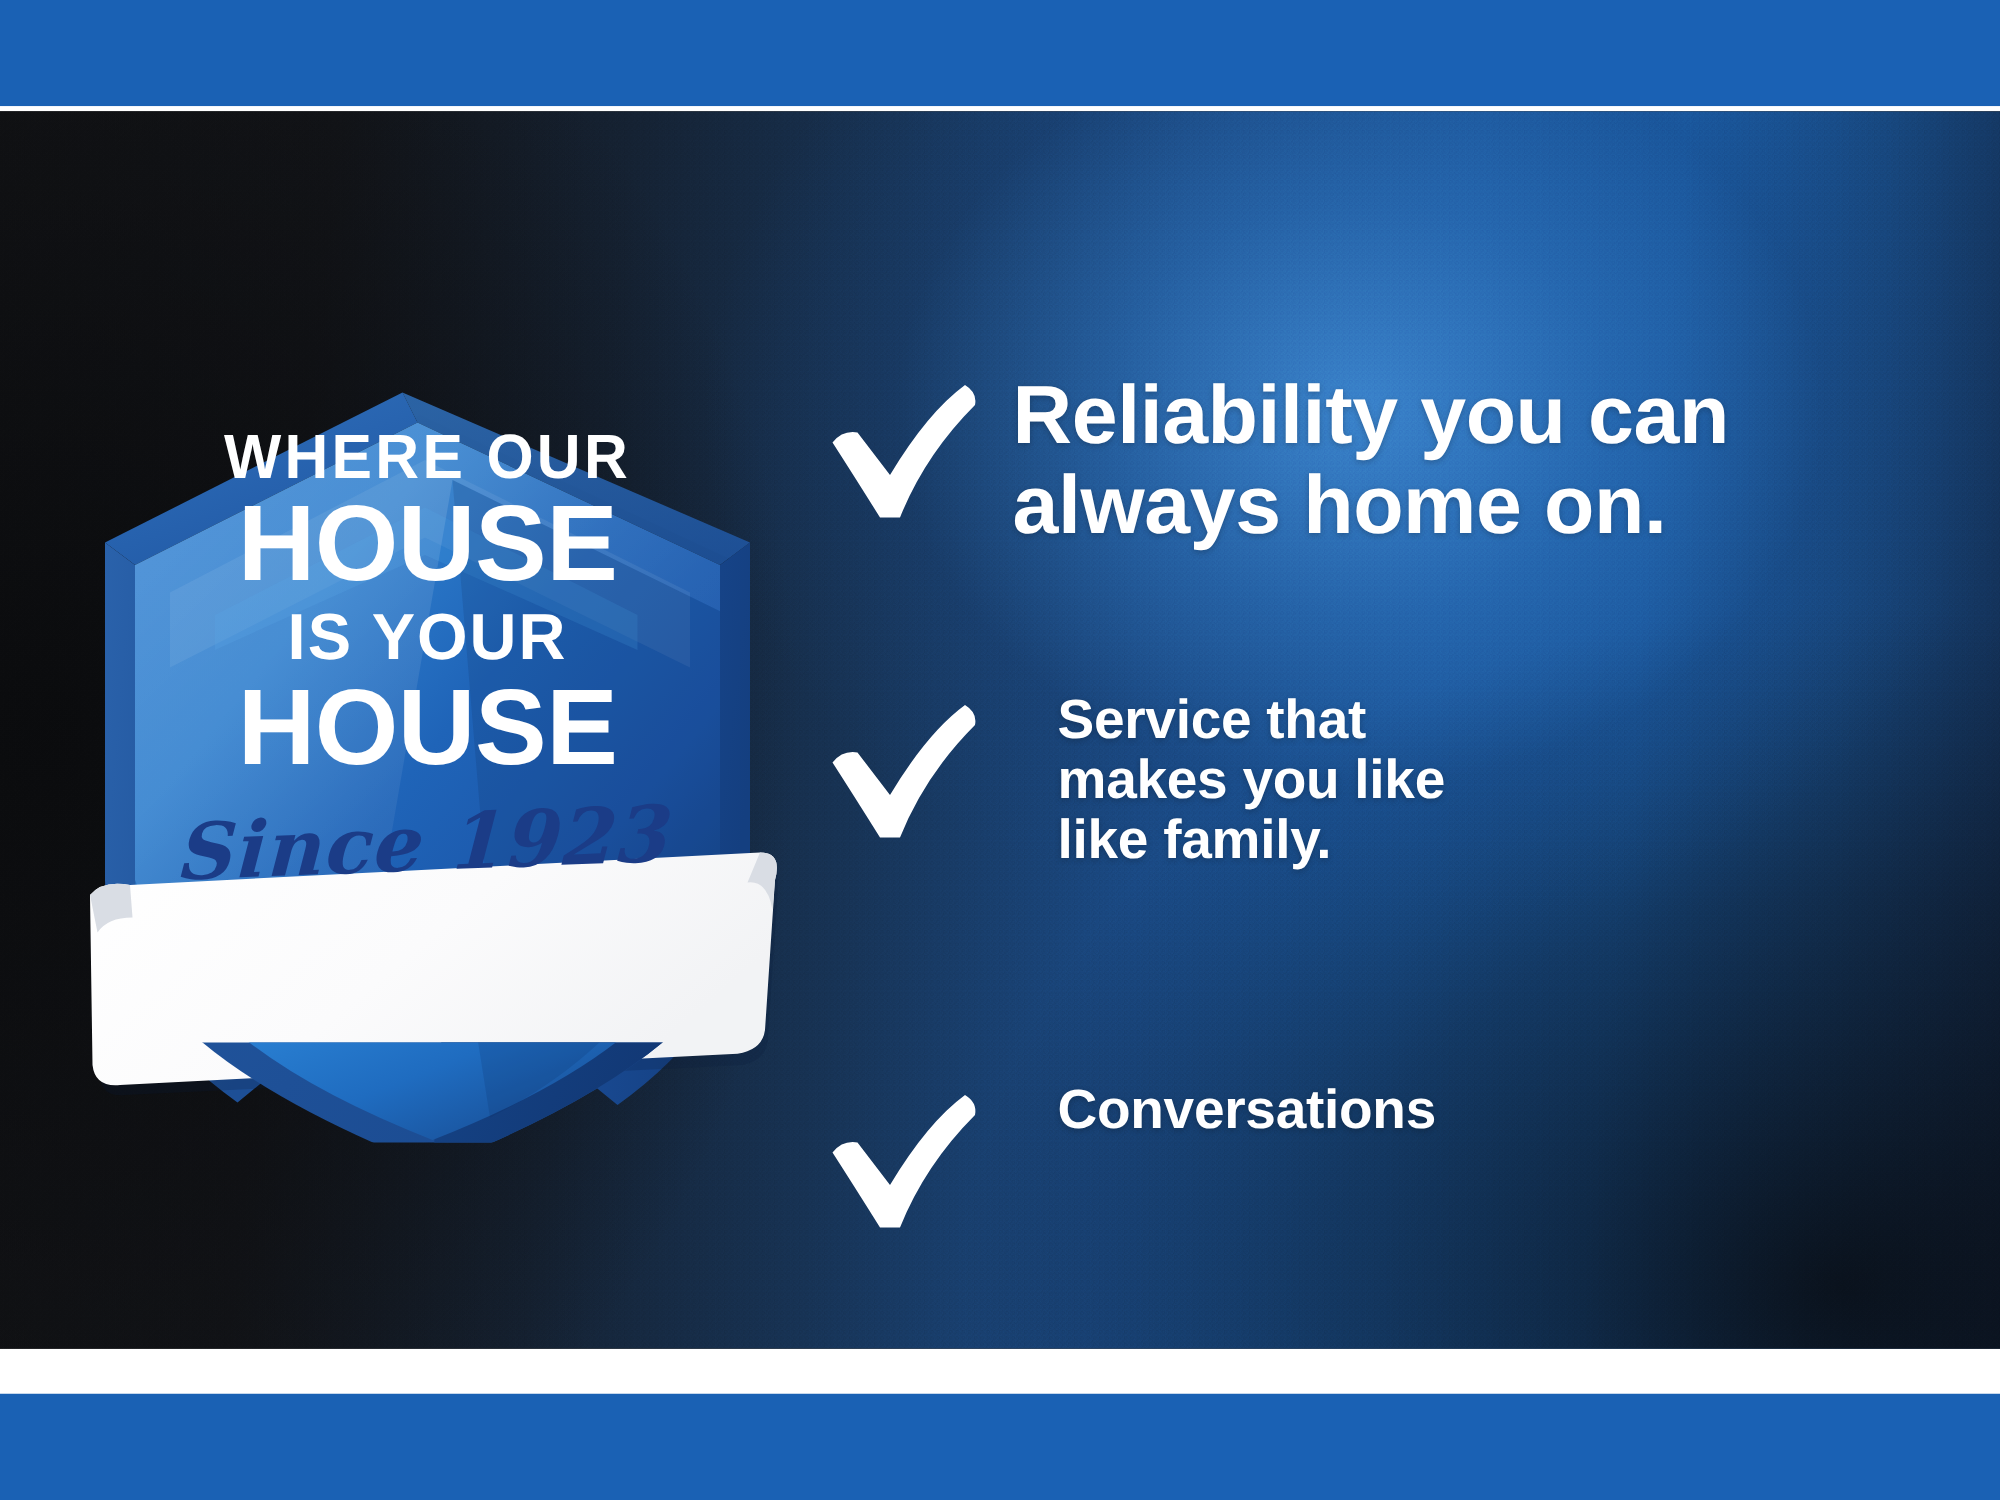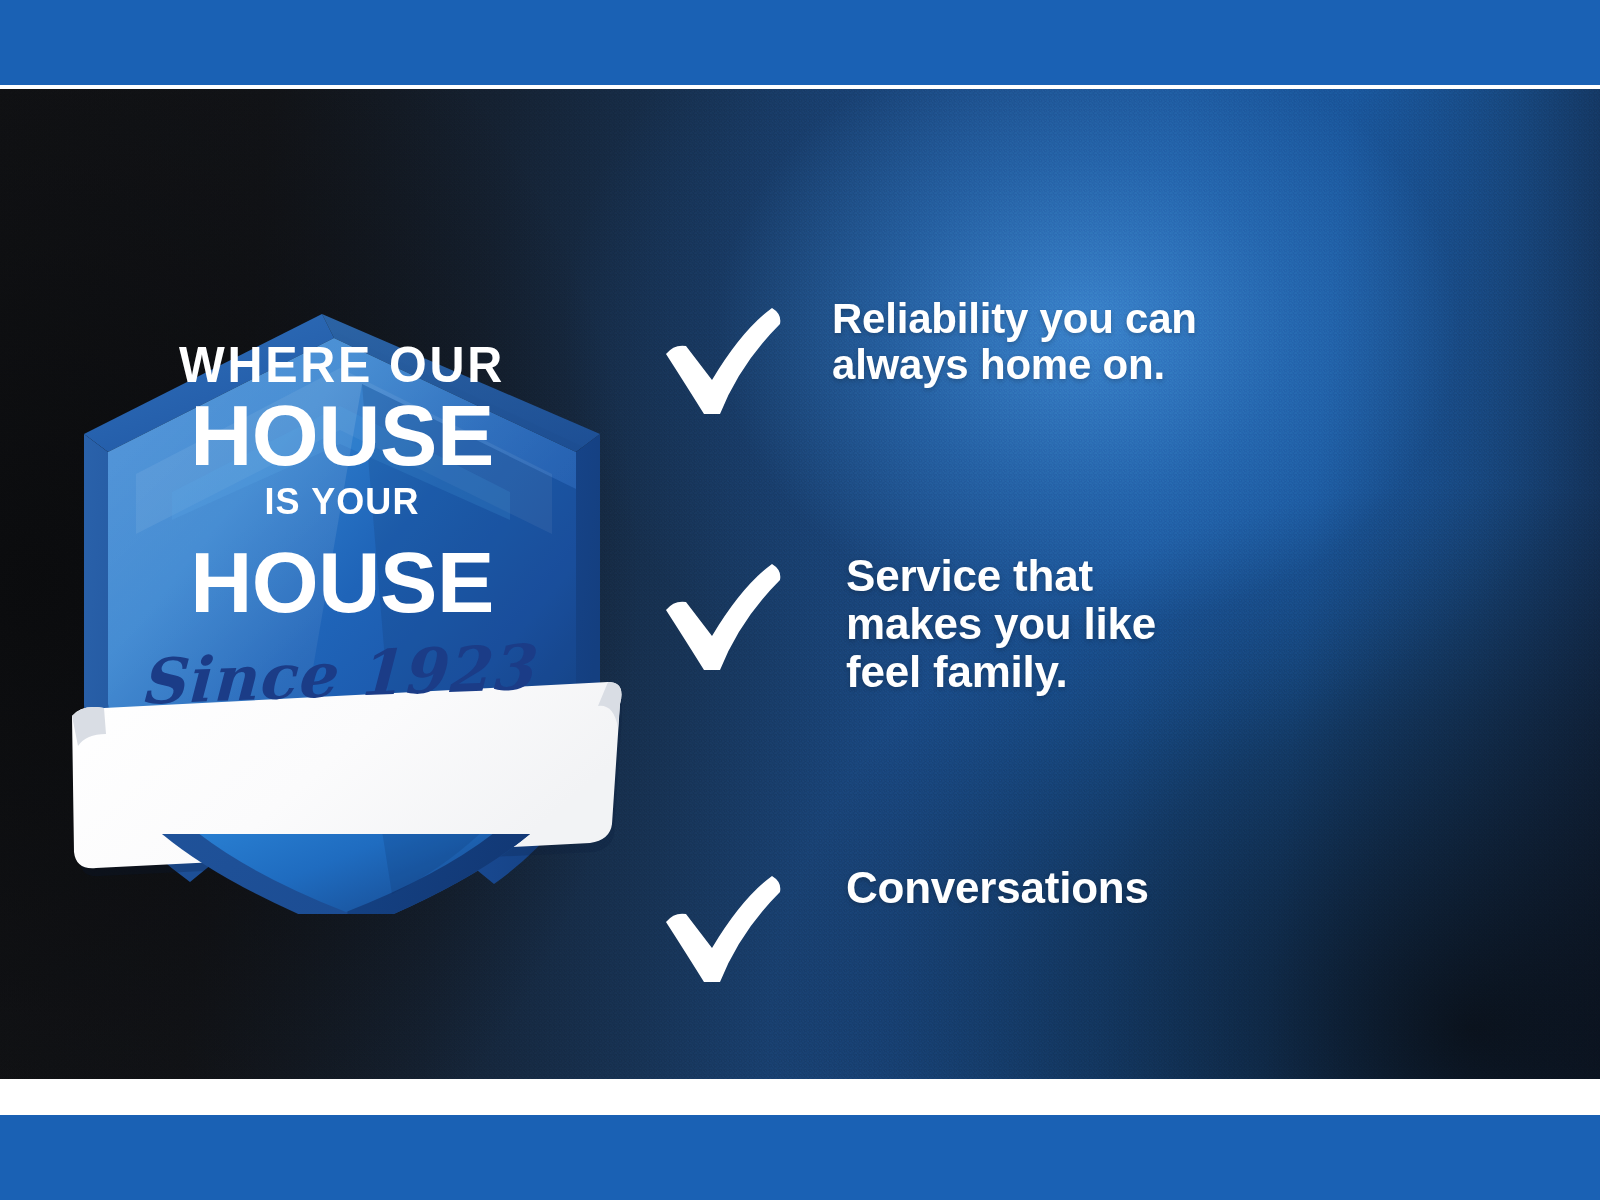--- a/index.html
+++ b/index.html
@@ -123,21 +123,21 @@
     text-align: center;
     color: #ffffff;
     font-family: "Liberation Sans", sans-serif;
     font-weight: bold;
     letter-spacing: 0.005em;
     line-height: 1;
     white-space: nowrap;
   }
   .sl1 { top: 106px; font-size: 50px; letter-spacing: 0.055em; transform: scaleX(0.97); }
   .sl2 { top: 158px; font-size: 86px; letter-spacing: -0.005em; transform: scaleX(1.0); }
-  .sl3 { top: 250px; font-size: 36px; letter-spacing: 0.03em; }
+  .sl3 { top: 250px; font-size: 52px; letter-spacing: 0.03em; }
   .sl4 { top: 305px; font-size: 86px; letter-spacing: -0.005em; }
 
   .since-text {
     position: absolute;
     left: 0;
     top: 404px;
     width: 560px;
     text-align: center;
     color: #1b3c87;
     font-family: "DejaVu Serif", serif;
@@ -177,21 +177,21 @@
 
   .benefit-text {
     color: #ffffff;
     font-family: "Liberation Sans", sans-serif;
     font-weight: bold;
     font-size: 44px;
     line-height: 1.09;
     letter-spacing: -0.005em;
     text-shadow: 0 2px 5px rgba(0,0,0,0.22);
   }
-  .b1 .benefit-text { margin-left: 22px; font-size: 42px; }
+  .b1 .benefit-text { font-size: 66px; }
   .b2 .benefit-text { margin-left: 36px; }
   .b3 .benefit-text { margin-left: 36px; }
   .benefit-text .ln { display: block; white-space: nowrap; }
 </style>
 </head>
 <body>
 
 <div class="poster">
 
   <div class="bar bar-top"></div>
@@ -327,21 +327,21 @@
 
       <div class="benefit b2">
         <div class="check">
           <svg viewBox="0 0 126 118" xmlns="http://www.w3.org/2000/svg" aria-hidden="true">
             <path d="M 6 52 Q 14 42 26 44 L 52 78 Q 82 28 112 6 Q 122 12 120 22 Q 80 62 60 112 L 44 112 Q 24 80 6 52 Z" fill="#ffffff"></path>
           </svg>
         </div>
         <div class="benefit-text">
           <span class="ln">Service that</span>
           <span class="ln">makes you like</span>
-          <span class="ln">feel family.</span>
+          <span class="ln">like family.</span>
         </div>
       </div>
 
       <div class="benefit b3">
         <div class="check">
           <svg viewBox="0 0 126 118" xmlns="http://www.w3.org/2000/svg" aria-hidden="true">
             <path d="M 6 52 Q 14 42 26 44 L 52 78 Q 82 28 112 6 Q 122 12 120 22 Q 80 62 60 112 L 44 112 Q 24 80 6 52 Z" fill="#ffffff"></path>
           </svg>
         </div>
         <div class="benefit-text">

